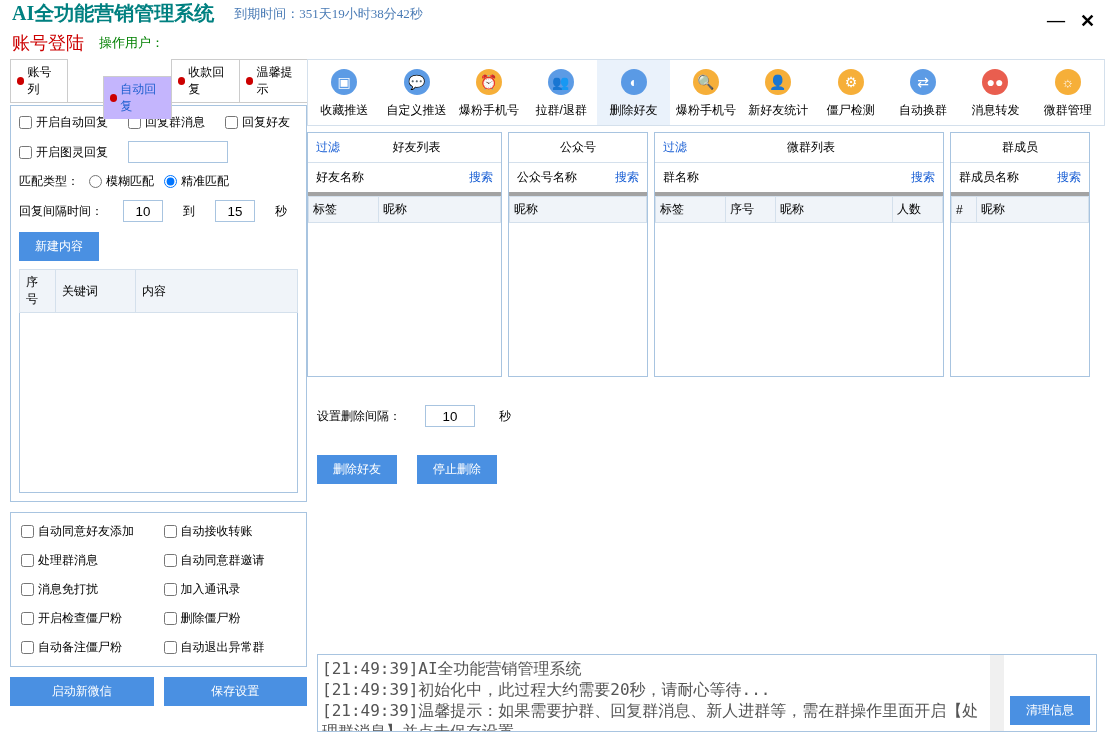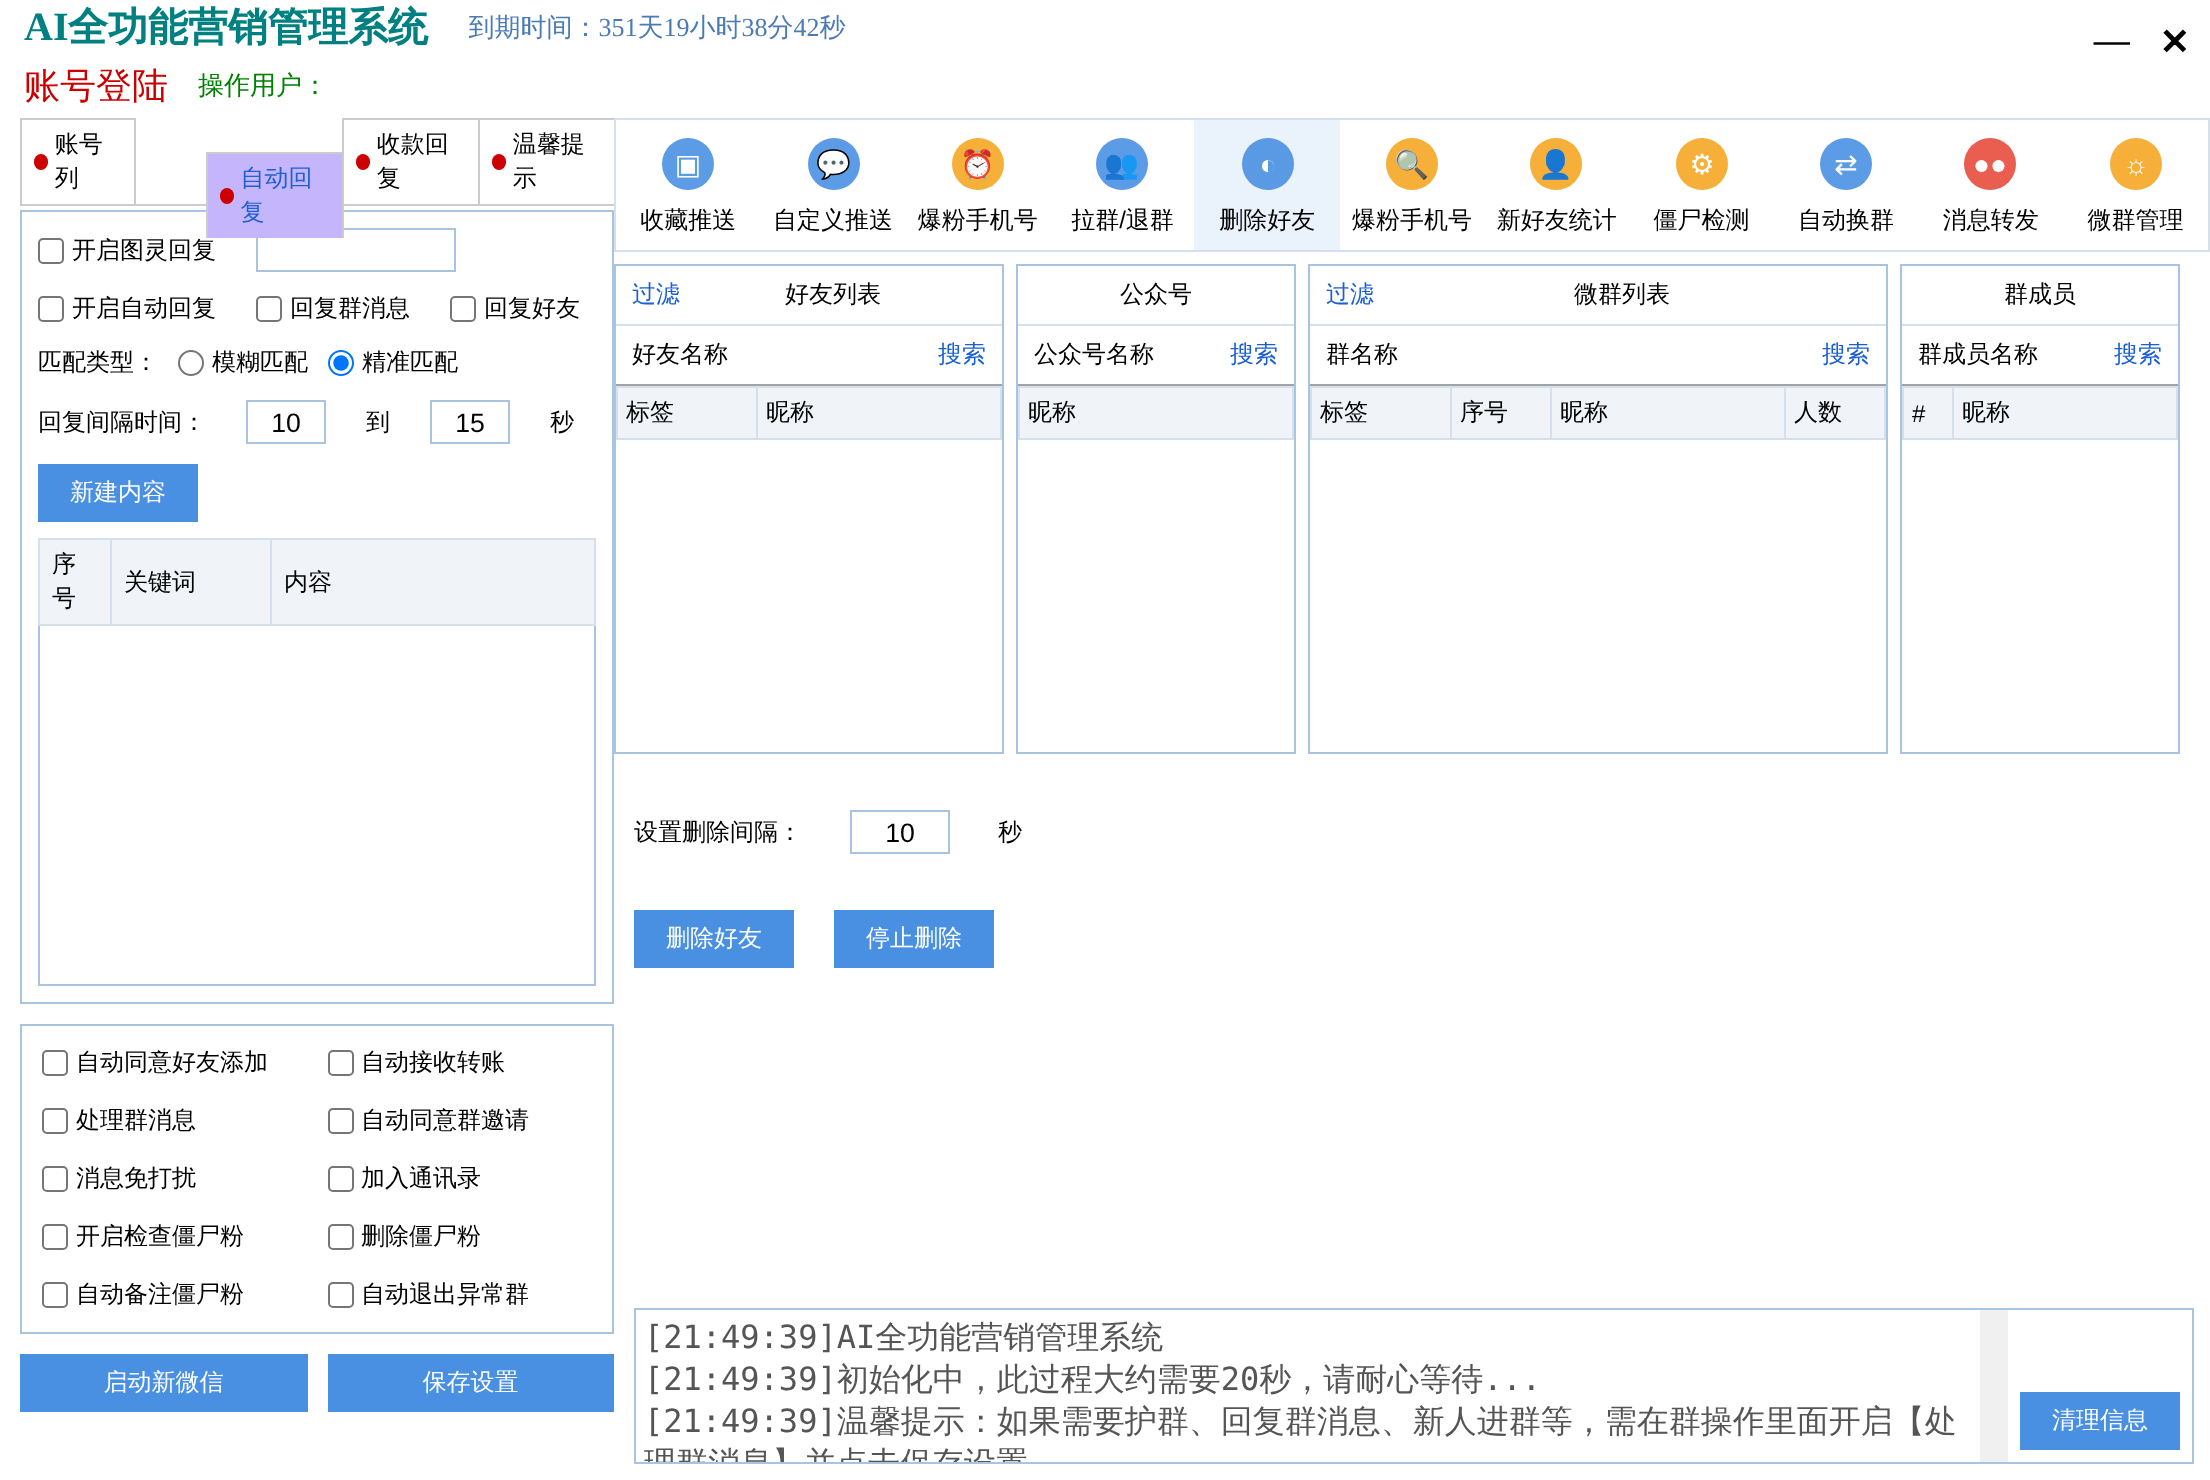--- a/index.html
+++ b/index.html
@@ -38,21 +38,21 @@
 .toolbar { display: flex; border: 1px solid #d4e0ec; background: #fff; }
 .tool-btn { flex: 1; display: flex; flex-direction: column; align-items: center; padding: 6px 2px; cursor: pointer; gap: 4px; }
 .tool-btn.active { background: #eaf2fb; }
 .tool-icon { width: 32px; height: 32px; display: flex; align-items: center; justify-content: center; }
 .tool-label { font-size: 12px; }
 .panels-row { display: flex; gap: 6px; margin-top: 6px; padding-right: 6px; }
 .panel { border: 1px solid #a8c4e0; display: flex; flex-direction: column; }
 .panel-header { display: flex; align-items: center; padding: 6px 8px; border-bottom: 1px solid #d4e0ec; }
 .filter-link { color: #1a5fd4; cursor: pointer; }
 .panel-title { flex: 1; text-align: center; }
-.search-row { display: flex; align-items: flex-start; padding: 6px 8px; border-bottom: 1px solid #a3a3a3; }
+.search-row { display: flex; align-items: flex-start; padding: 6px 8px; border-bottom: 4px solid #a3a3a3; }
 .search-label { flex: 1; }
 .search-link { color: #1a5fd4; cursor: pointer; }
 .mini-table { width: 100%; border-collapse: collapse; }
 .mini-table th { border: 1px solid #d4e0ec; padding: 4px; font-weight: normal; font-size: 12px; background: #f0f4f9; text-align: left; }
 .panel-body { flex: 1; overflow: auto; }
 .controls-row { margin-top: 28px; padding-left: 10px; display: flex; align-items: center; gap: 24px; }
 .action-buttons { margin-top: 28px; padding-left: 10px; display: flex; gap: 20px; }
 .log-area { position: absolute; bottom: 8px; left: 317px; right: 8px; height: 78px; border: 1px solid #a8c4e0; display: flex; }
 .log-text { flex: 1; font-family: monospace; font-size: 16px; padding: 4px; color: #555; white-space: pre-wrap; overflow: auto; }
 .clear-btn { align-self: flex-end; margin: 6px; }
@@ -94,37 +94,37 @@
       <div class="tab">
           <span class="dot"></span>
           <span>温馨提示</span>
         </div>
     </div>
 
     <div class="left-content">
       <div class="checkbox-row">
         <label class="chk">
             <input type="checkbox" style="">
+            <span>开启自动回复</span>
+          </label>
+        <label class="chk">
+            <input type="checkbox" style="">
+            <span>回复群消息</span>
+          </label>
+        <label class="chk">
+            <input type="checkbox" style="">
+            <span>回复好友</span>
+          </label>
+      </div>
+      <div class="checkbox-row">
+        <label class="chk">
+            <input type="checkbox" style="">
             <span>开启图灵回复</span>
           </label>
         <input class="text-input" style="">
-      </div>
-      <div class="checkbox-row">
-        <label class="chk">
-            <input type="checkbox" style="">
-            <span>开启自动回复</span>
-          </label>
-        <label class="chk">
-            <input type="checkbox" style="">
-            <span>回复群消息</span>
-          </label>
-        <label class="chk">
-            <input type="checkbox" style="">
-            <span>回复好友</span>
-          </label>
       </div>
       <div class="radio-row">
         <span>匹配类型：</span>
         <label class="chk">
             <input type="radio" name="match" style="">
             <span>模糊匹配</span>
           </label>
         <label class="chk">
             <input type="radio" name="match" checked="" style="">
             <span>精准匹配</span>

